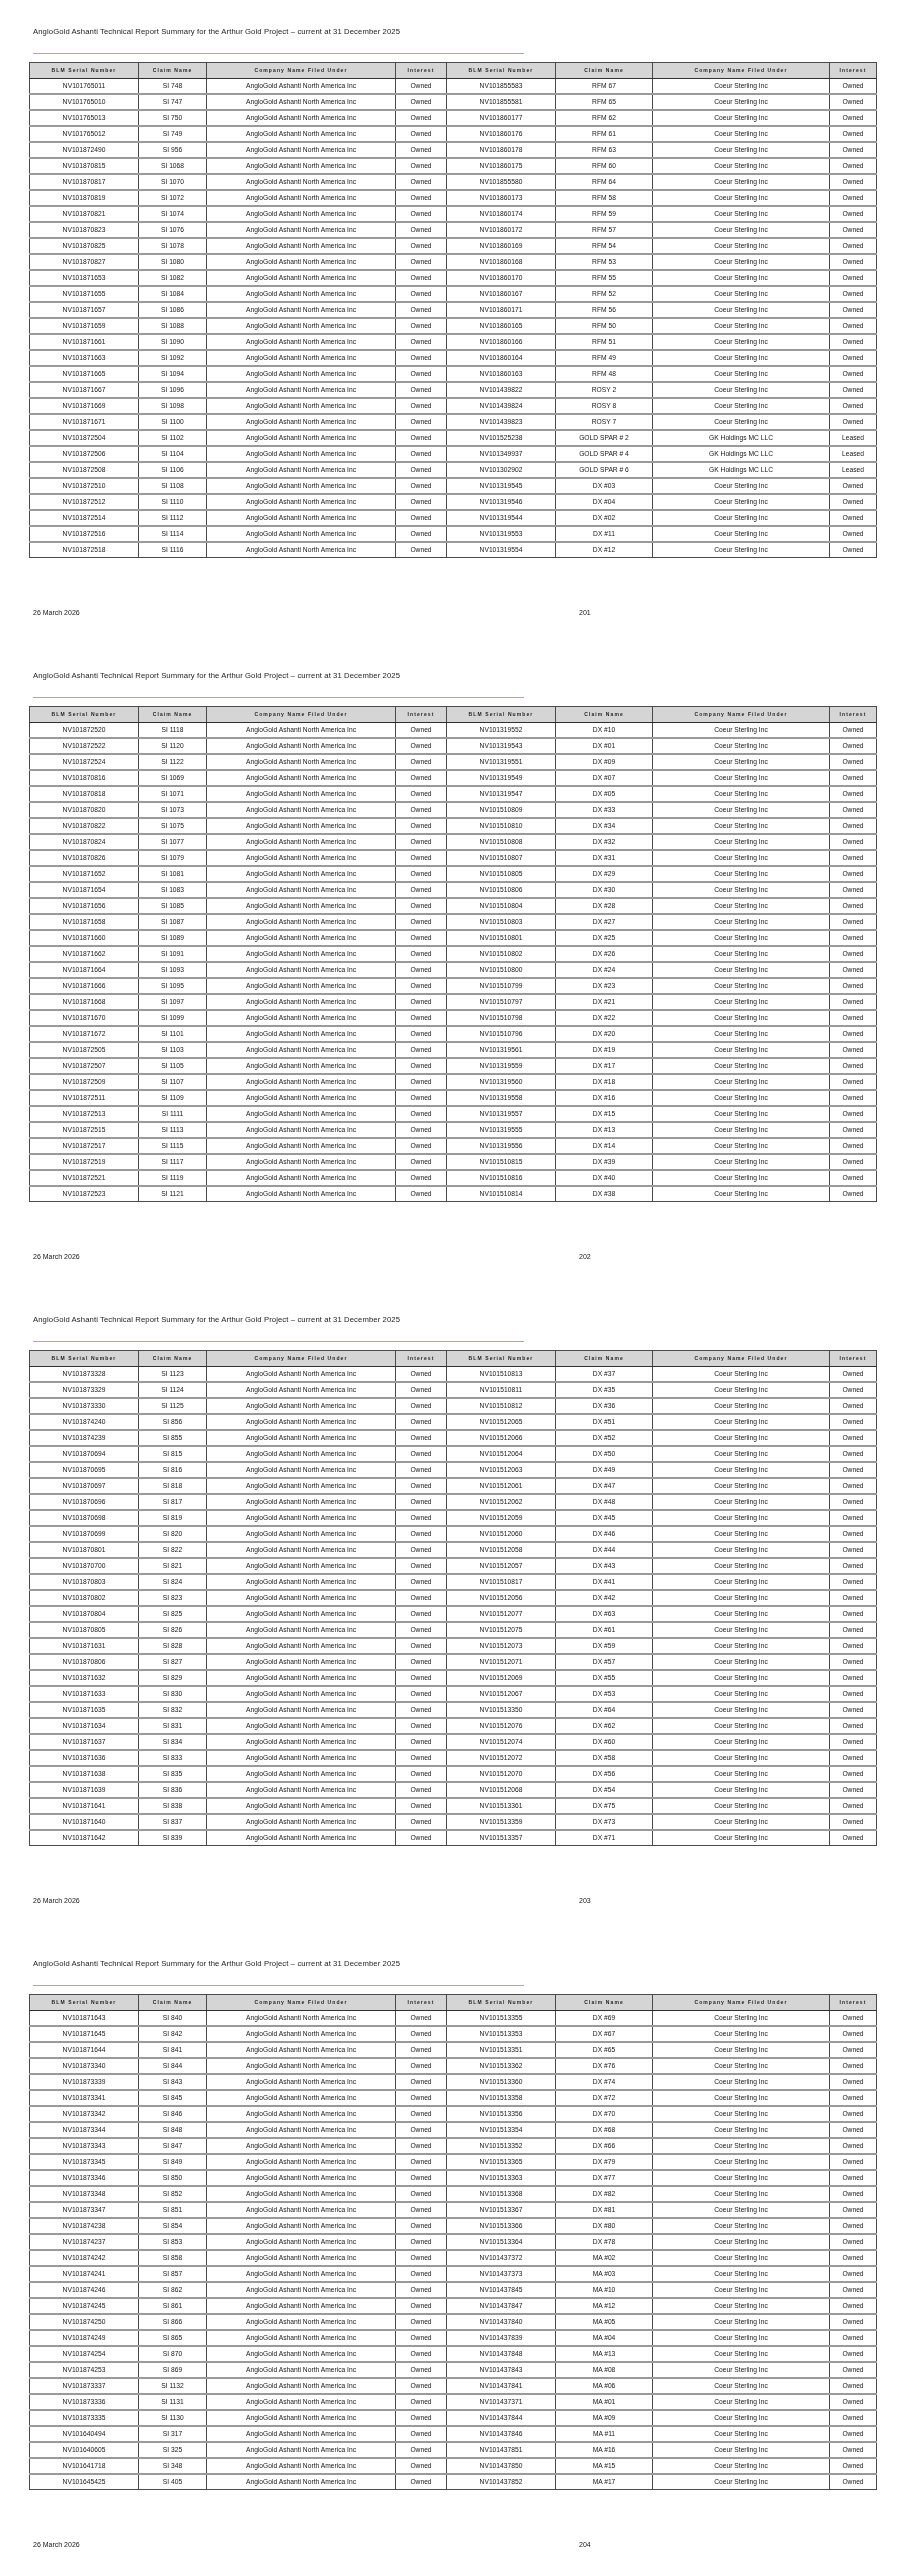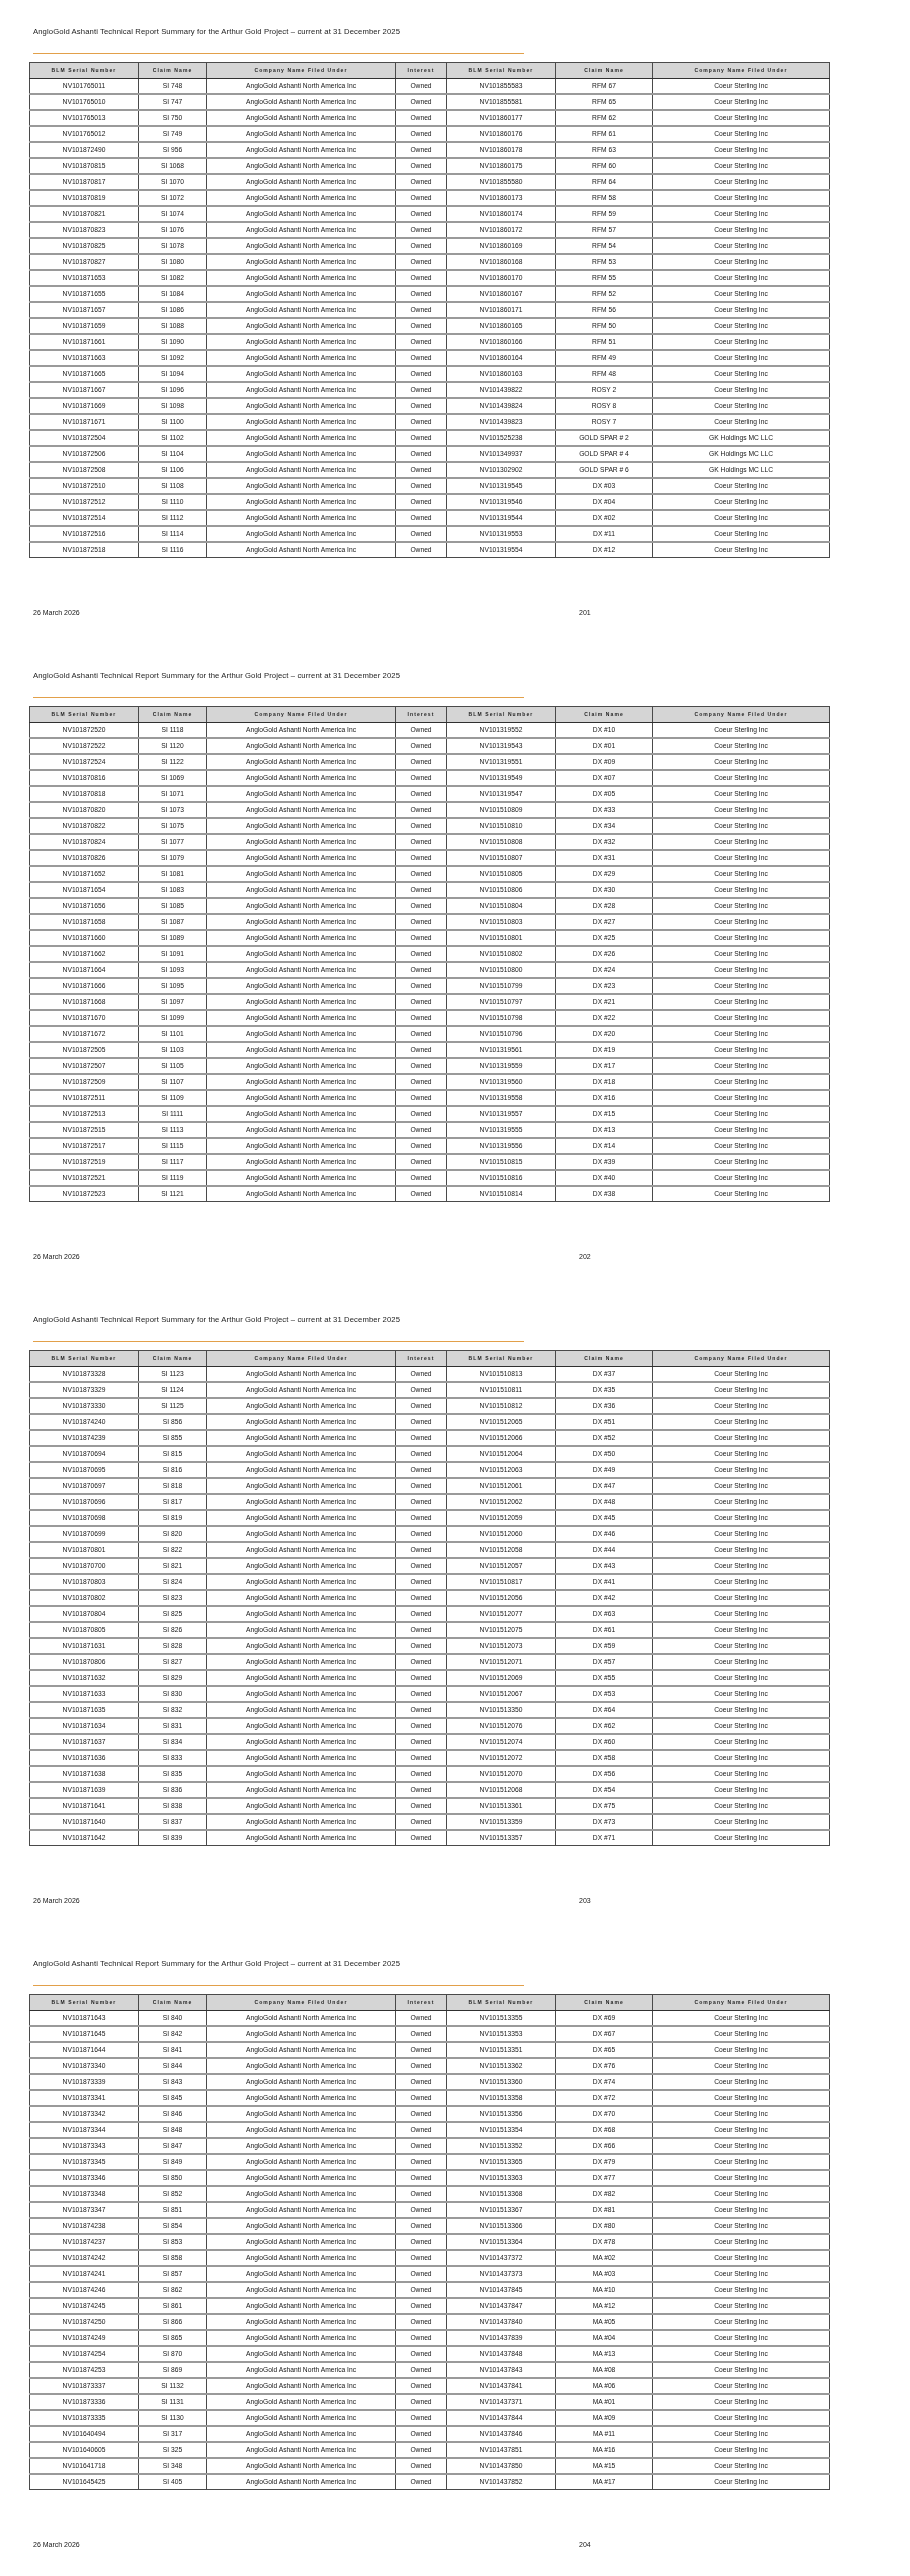--- a/index.html
+++ b/index.html
@@ -1,18 +1,18 @@
 <!DOCTYPE html>
 <html style="font-size:10.7px"><head>
 <meta charset="utf-8">
 <style>
   html,body{margin:0;padding:0;background:#ffffff;}
   body{width:910px;font-family:"Liberation Sans",sans-serif;color:#111;}
   .doc{width:910px;background:#fff;}
-  .page{position:relative;width:830px;height:644px;background:#fff;overflow:hidden;}
+  .page{position:relative;width:910px;height:644px;background:#fff;overflow:hidden;}
   .page-title{position:absolute;left:33px;top:27px;font-size:7.7px;color:#1c1c1c;white-space:nowrap;letter-spacing:0.1px;}
   .divider{position:absolute;left:33px;top:53px;width:491px;height:1.3px;}
   .claims-table{position:absolute;left:29px;top:62px;width:848px;border-collapse:collapse;table-layout:fixed;border:1.3px solid #4a4a4a;}
   .claims-table th{height:14.7px;background:#d5d5d5;font-size:5px;font-weight:bold;letter-spacing:1.1px;color:#232323;border:0.7px solid #4a4a4a;border-bottom:1.3px solid #303030;padding:0 1.3px;text-align:center;white-space:nowrap;overflow:hidden;}
   .claims-table td{height:14px;font-size:6.7px;color:#161616;border-left:0.7px solid #4a4a4a;border-right:0.7px solid #4a4a4a;border-bottom:2px double #9a9a9a;padding:0 1.3px;text-align:center;white-space:nowrap;overflow:hidden;}
   .claims-table tr:last-child td{border-bottom:0.7px solid #4a4a4a;}
   .col1{width:109px;} .col2{width:68px;} .col3{width:189px;} .col4{width:51px;}
   .col5{width:109px;} .col6{width:97px;} .col7{width:177px;} .col8{width:47px;}
   .footer-date{position:absolute;left:33px;top:609px;font-size:7px;color:#161616;}
   .footer-page-num{position:absolute;left:579px;top:609px;font-size:7px;color:#161616;}

